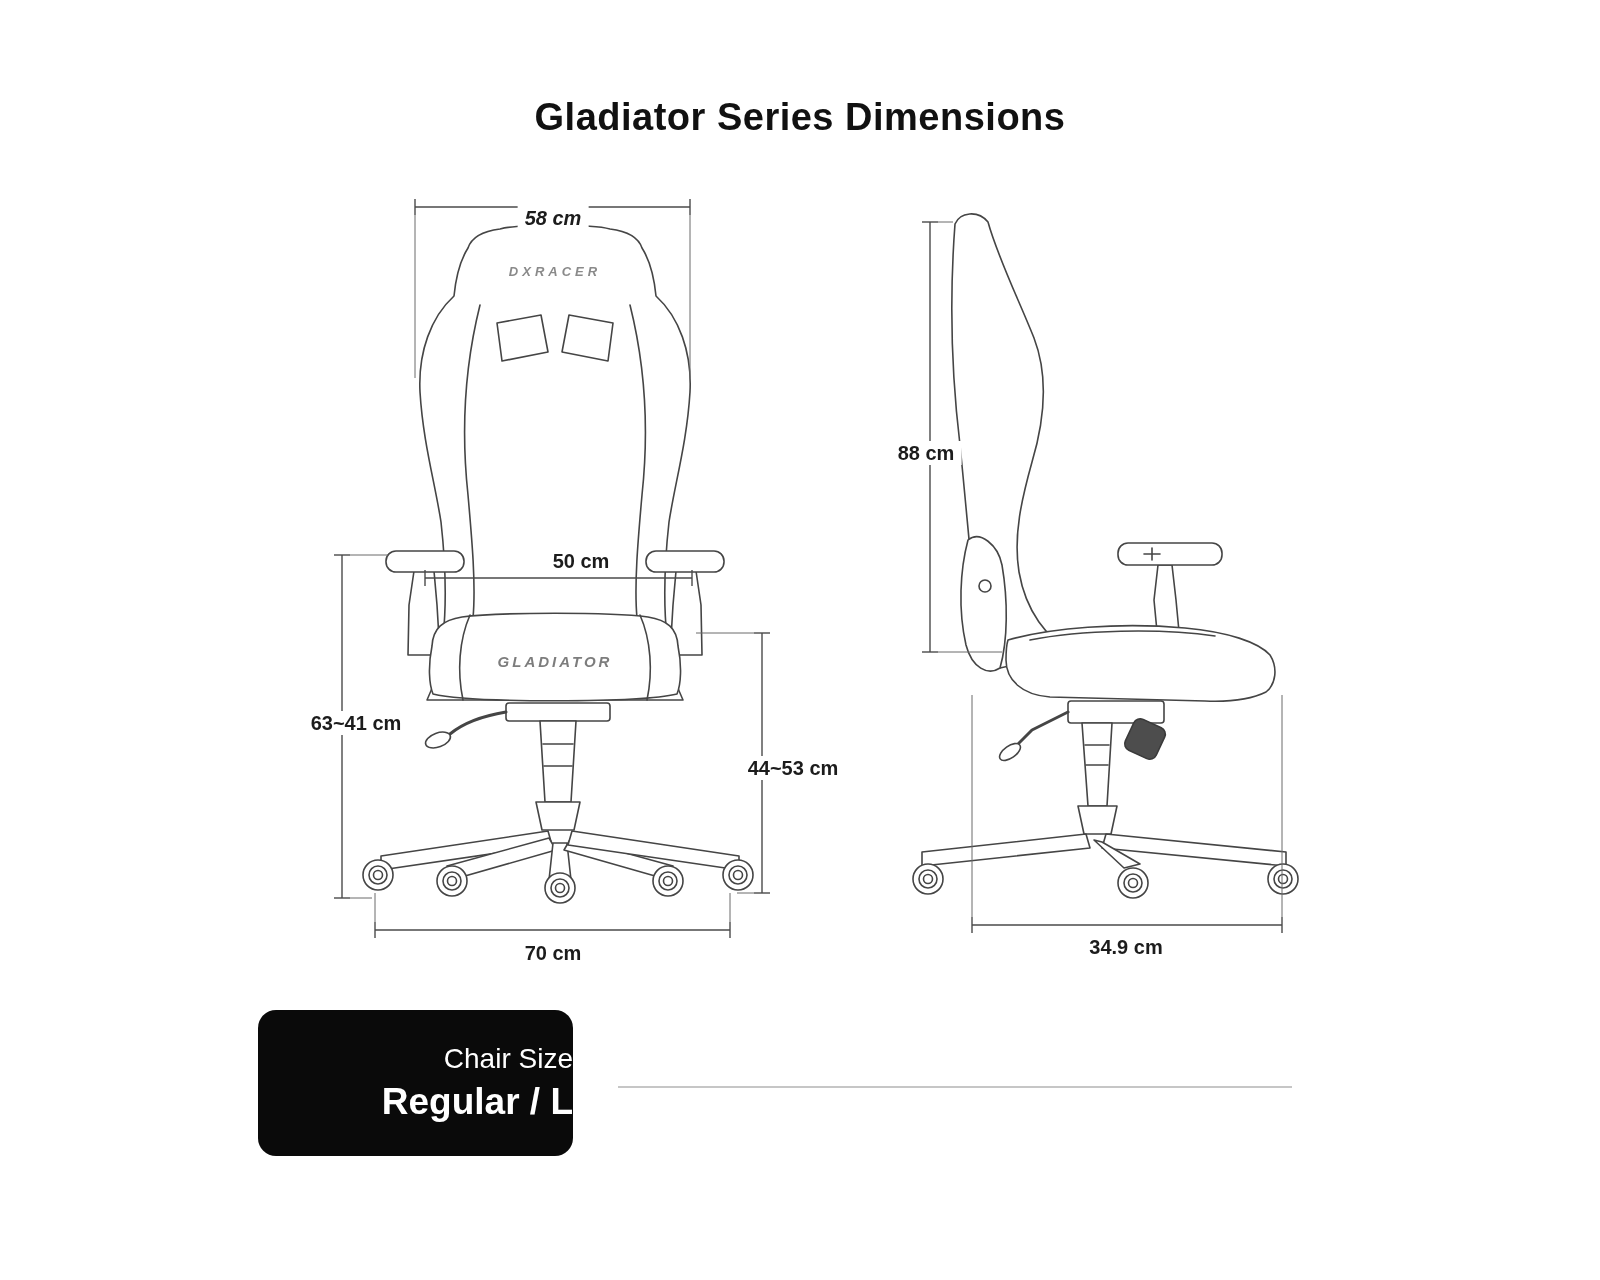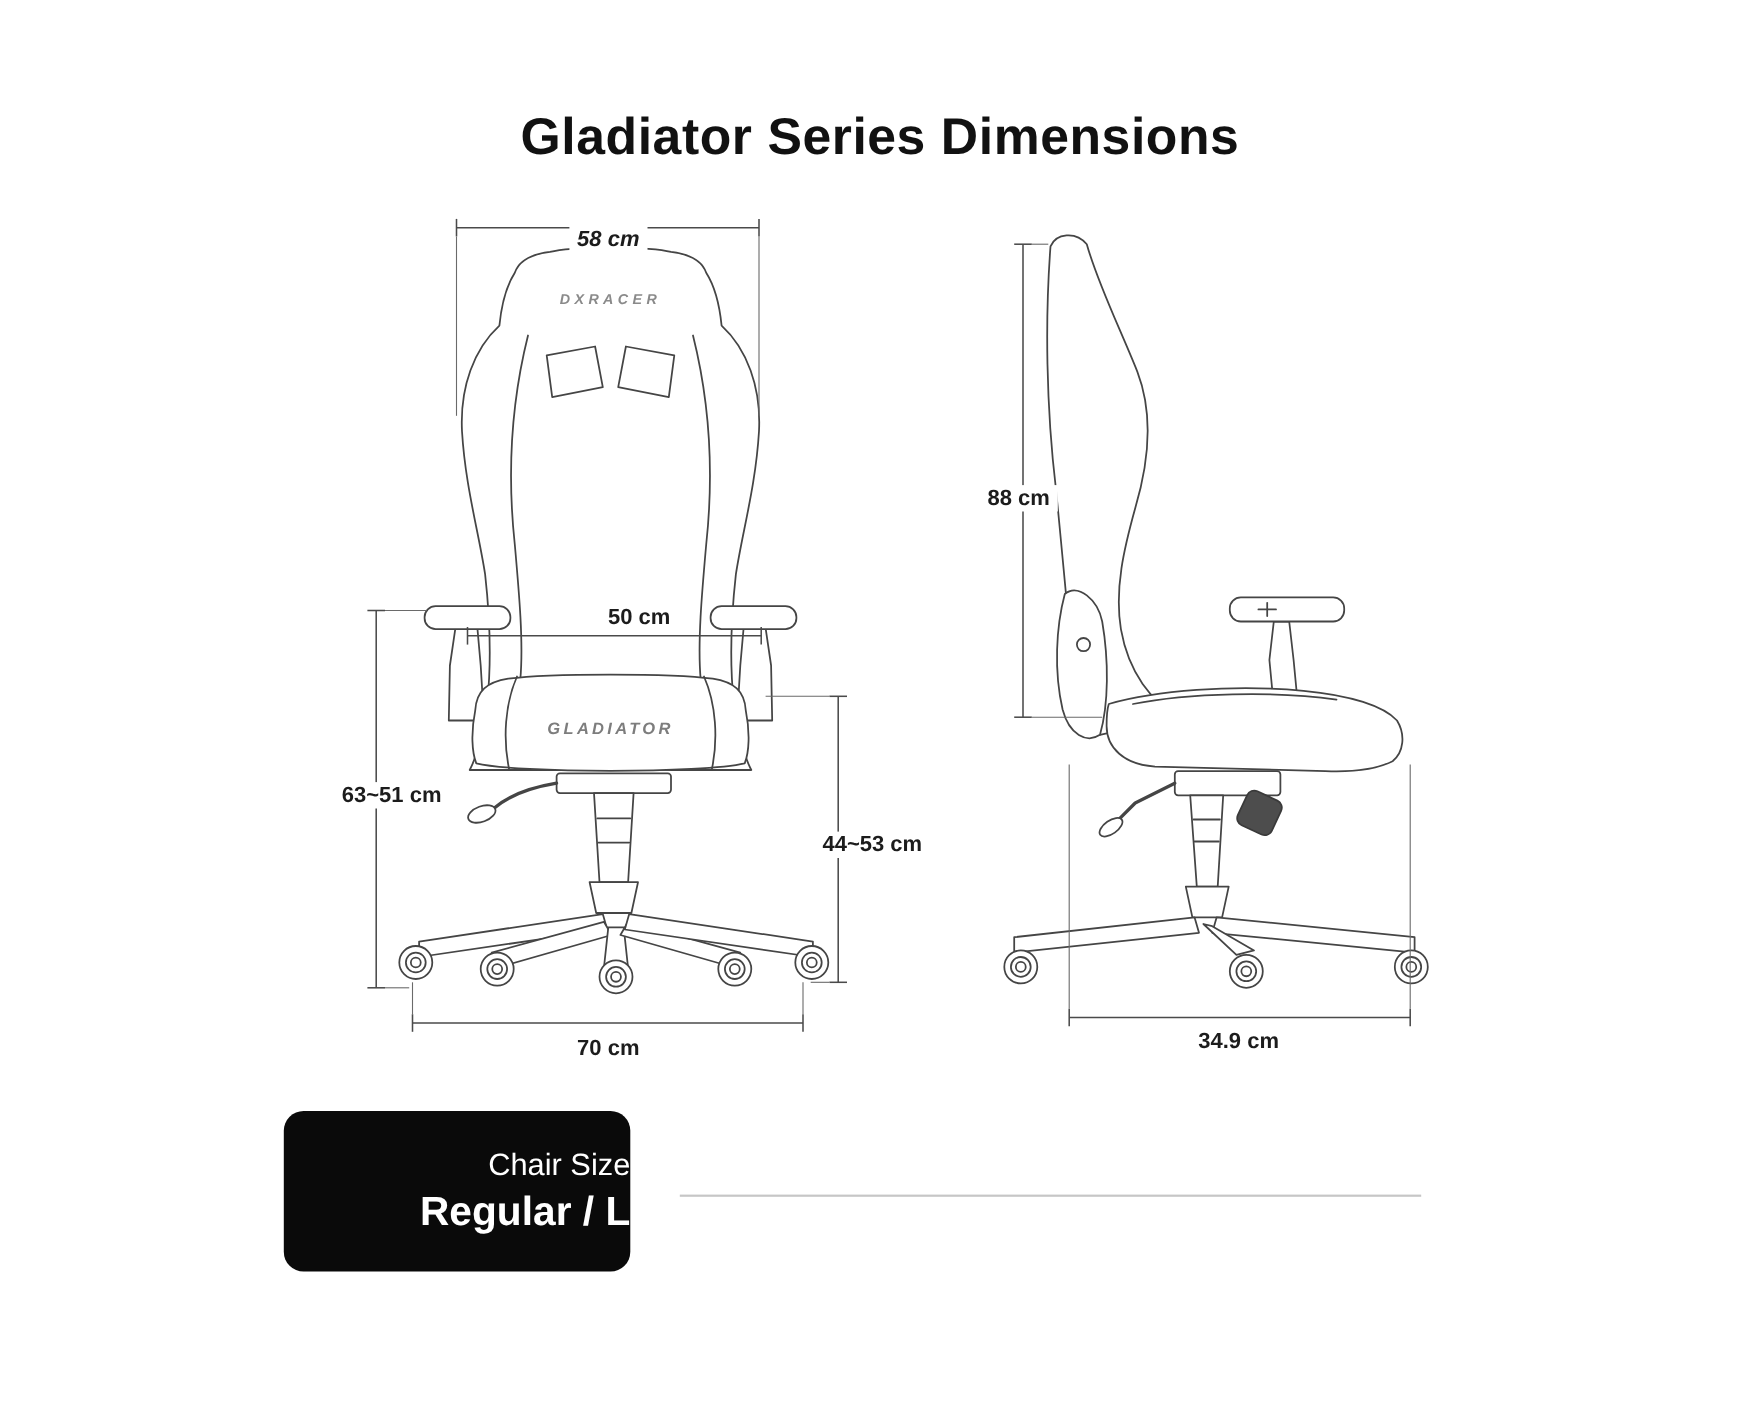--- a/index.html
+++ b/index.html
@@ -2,21 +2,21 @@
 <html><head>
 <meta charset="utf-8">
 <style>
   html,body { margin:0; padding:0; background:#ffffff; }
   .page {
     position:relative; width:1600px; height:1280px; background:#ffffff;
     font-family:"Liberation Sans", sans-serif; overflow:hidden;
   }
   .page-title {
     position:absolute; top:96px; left:0; width:1600px; text-align:center;
-    font-size:47px; font-weight:700; color:#111111; letter-spacing:0.5px; margin:0;
+    font-size:38px; font-weight:700; color:#111111; letter-spacing:0.5px; margin:0;
   }
   svg.diagram { position:absolute; left:0; top:0; }
   .art path, .art rect, .art line, .art circle, .art ellipse {
     fill:#ffffff; stroke:#454545; stroke-width:1.6;
     stroke-linejoin:round; stroke-linecap:round;
   }
   .art line { fill:none; }
   .art .nofill { fill:none; }
   .art .thick { fill:none; stroke-width:3; }
   .art .dark { fill:#4d4d4d; stroke:#3a3a3a; }
@@ -203,21 +203,21 @@
       <line x1="972" y1="925" x2="1282" y2="925"></line>
       <line x1="972" y1="917" x2="972" y2="933"></line>
       <line x1="1282" y1="917" x2="1282" y2="933"></line>
       <line class="ext" x1="972" y1="695" x2="972" y2="917"></line>
       <line class="ext" x1="1282" y1="695" x2="1282" y2="917"></line>
     </g>
   </svg>
 
   <div class="dim-label" style="left:553px; top:218px;font-style:italic;">58 cm</div>
   <div class="dim-label" style="left:581px; top:561px;">50 cm</div>
-  <div class="dim-label" style="left:356px; top:723px;">63~51 cm</div>
+  <div class="dim-label" style="left:356px; top:723px;">63~41 cm</div>
   <div class="dim-label" style="left:793px; top:768px;">44~53 cm</div>
   <div class="dim-label" style="left:553px; top:953px;text-align:center;">70 cm</div>
   <div class="dim-label" style="left:926px; top:437px;margin-top:16px;">88 cm</div>
   <div class="dim-label" style="left:1126px; top:947px;">34.9 cm</div>
 
   <div class="size-box">
     <div class="size-label">Chair Size</div>
     <div class="size-value">Regular / L</div>
   </div>
 

